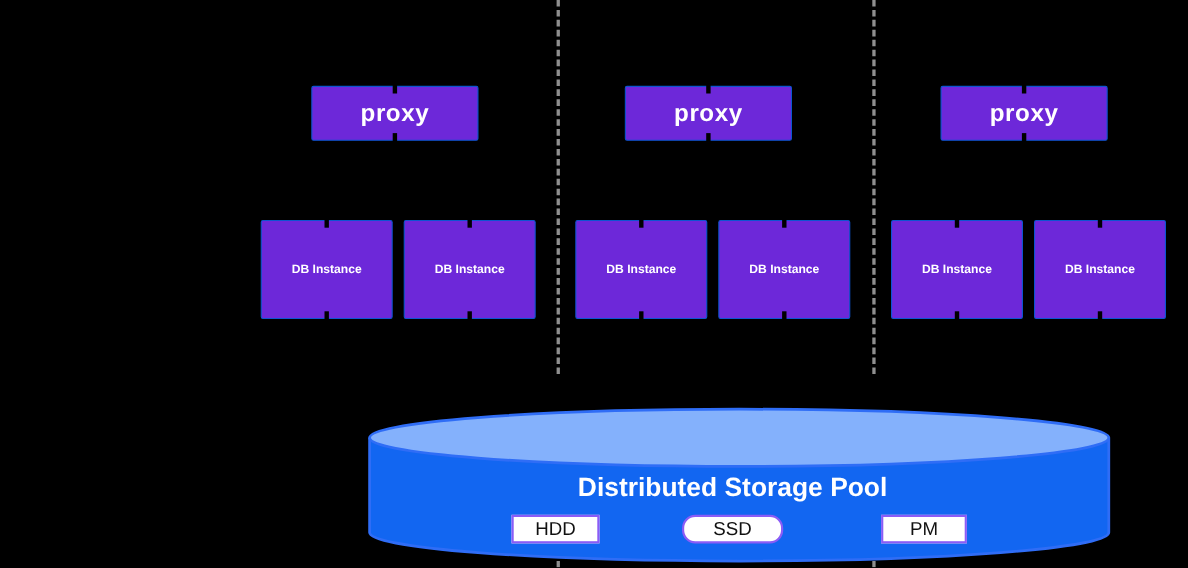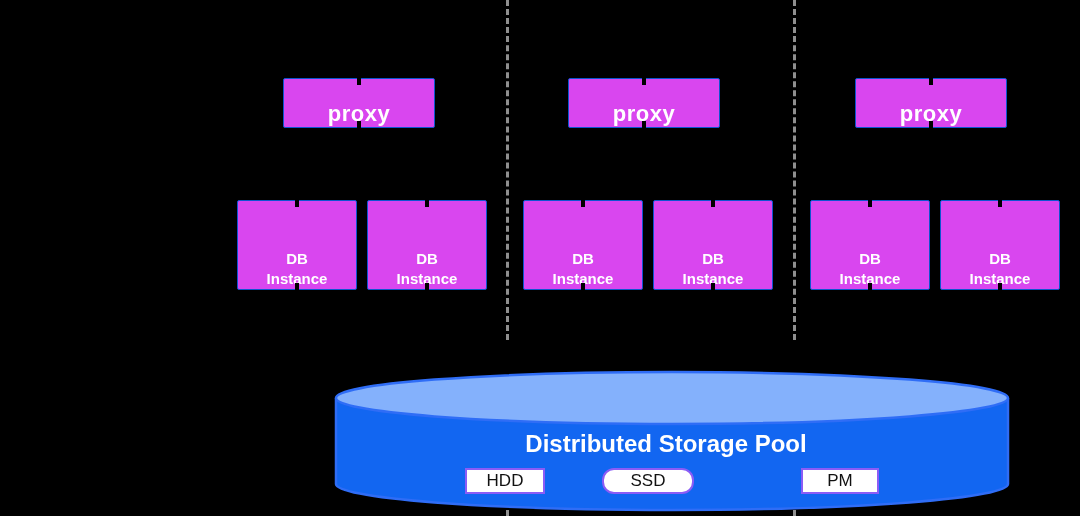--- a/index.html
+++ b/index.html
@@ -19,40 +19,40 @@
     z-index:1;
   }
   .sep-top{top:0;height:340px;}
   .sep-bottom{top:500px;height:16px;}
   .sep-x1{left:506px;}
   .sep-x2{left:793px;}
 
   
   .node{
     position:absolute;
-    background:#d946ef;
+    background:#6d28d9;
     border:1px solid #0d55d0;
     border-radius:2px;
-    display:flex;align-items:flex-end;justify-content:center;
+    display:flex;align-items:center;justify-content:center;
     color:#fff;font-weight:bold;text-align:center;
     box-sizing:border-box;
     z-index:2;
   }
   
   .node::before,.node::after{
     content:"";position:absolute;left:50%;transform:translateX(-50%);
     width:4px;height:8px;background:#000;
   }
   .node::before{top:-2px;}
   .node::after{bottom:-2px;}
 
   .proxy{top:78px;width:152px;height:50px;font-size:22px;letter-spacing:.5px;}
   .p1{left:283px}.p2{left:568px}.p3{left:855px}
 
-  .db{top:200px;width:120px;height:90px;font-size:15px;line-height:1.35;}
+  .db{top:200px;width:120px;height:90px;font-size:11px;line-height:1.35;}
   .db .label{max-width:78px;margin:0 auto;}
   .d1a{left:237px}.d1b{left:367px}
   .d2a{left:523px}.d2b{left:653px}
   .d3a{left:810px}.d3b{left:940px}
 
   
   .pool{
     position:absolute;left:322px;top:368px;width:676px;height:148px;
     z-index:3;
     padding-left:12px;
@@ -67,21 +67,21 @@
   .media-box{
     position:absolute;
     height:26px;
     background:#fff;
     border:2px solid #8b5cf6;
     box-sizing:border-box;
     display:flex;align-items:center;justify-content:center;
     color:#111;font-size:17px;
   }
   .m-hdd{left:143px;width:80px;}
-  .m-ssd{left:280px;width:92px;border-radius:12px;}
+  .m-ssd{left:298px;width:92px;border-radius:12px;}
   .m-pm{left:446px;width:78px;margin-left:33px;}
 </style>
 </head>
 <body>
 
 <div class="canvas">
 
   <div class="sep sep-top sep-x1"></div>
   <div class="sep sep-top sep-x2"></div>
   <div class="sep sep-bottom sep-x1"></div>

